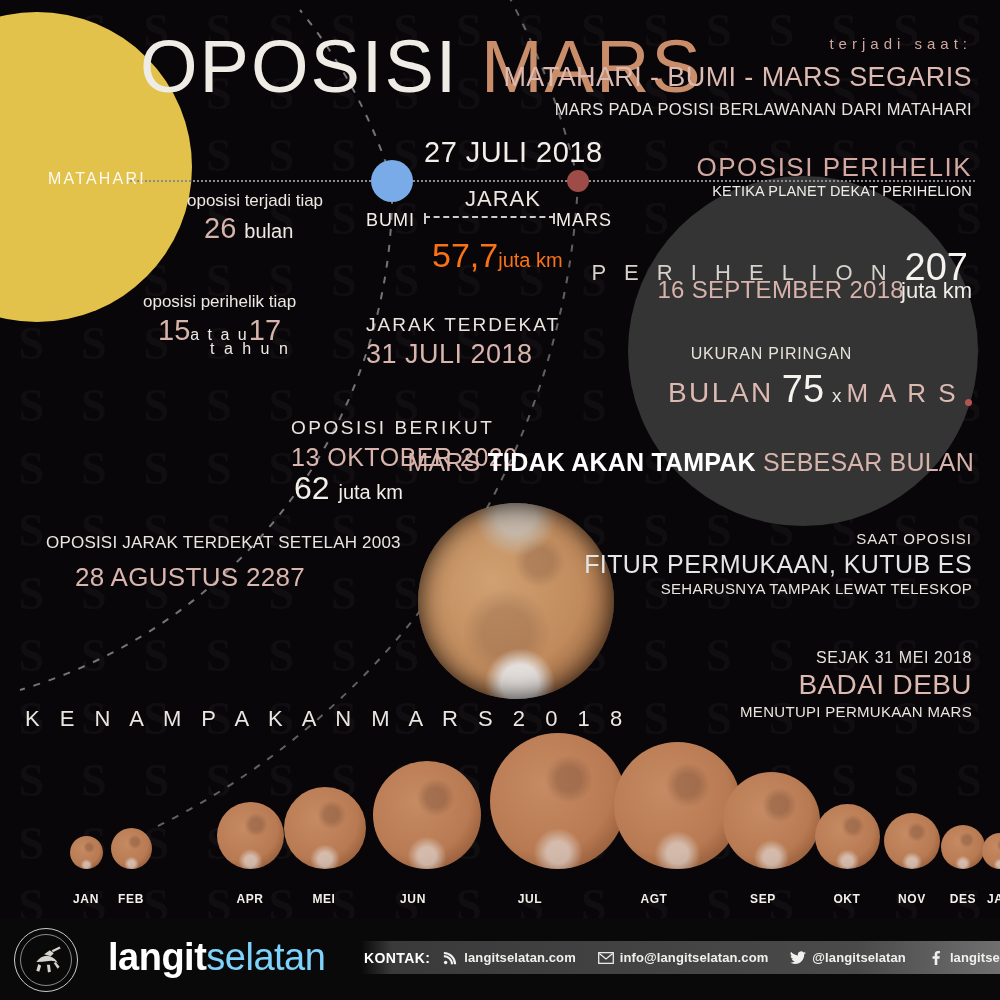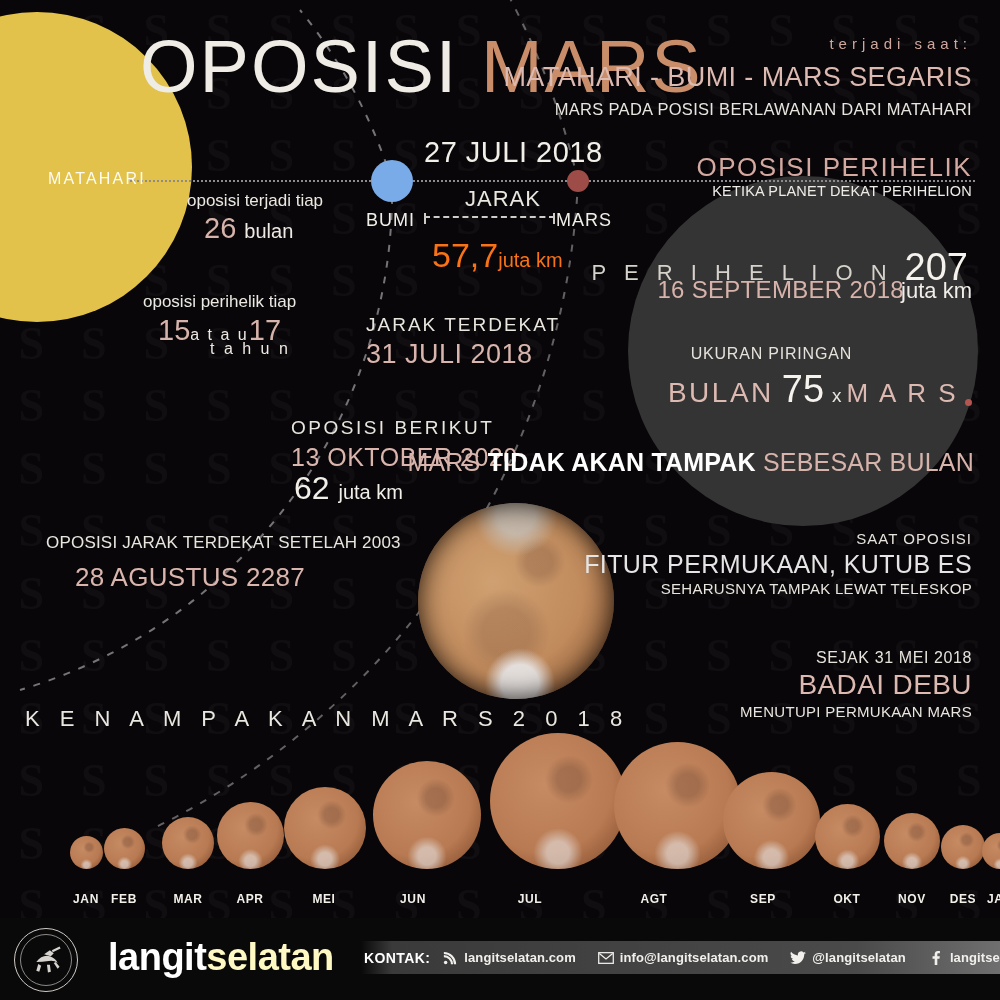--- a/index.html
+++ b/index.html
@@ -206,21 +206,21 @@
     border-radius:50%; border:1.5px solid #cfcbc6;
   }
   .seal .inner {
     position:absolute; inset:5px; border-radius:50%; border:1px solid #8d8a86;
   }
   .seal svg { position:absolute; inset:0; }
   .brand {
     position:absolute; left:108px; top:18px; font-size:38px; letter-spacing:-.5px;
   }
   .brand .b1 { color:#fff; font-weight:bold; }
-  .brand .b2 { color:#fef9c3; font-weight:700; }
+  .brand .b2 { color:#7dd3fc; font-weight:400; }
 
   .contact-bar {
     position:absolute; left:356px; top:23px; right:0; height:33px;
     background:linear-gradient(90deg,#0a090a 0 5px,#3a3a3a 36px,#4a4a4a 500px,#6f6f6f 100%);
     display:flex; align-items:center; gap:0;
     padding-left:8px;
   }
   .kontak-lbl { font-size:14px; font-weight:bold; color:#fff; letter-spacing:.4px; margin-right:12px; }
   .c-item { display:flex; align-items:center; gap:6px; margin-right:22px; }
   .c-item .txt { font-size:13px; font-weight:bold; color:#f2f0ec; letter-spacing:.1px;text-align:right; }
@@ -577,27 +577,23 @@
   <div class="t r2-c">MENUTUPI PERMUKAAN MARS</div>
 
   <div class="mars-photo"></div>
 
   <div class="strip-title">K E N A M P A K A N   M A R S   2 0 1 8</div>
   <div class="months" id="months">
       <div class="m-item" style="left: 46px; width: 80px;">
         <div class="m-ball" style="width: 33px; height: 33px;"></div>
         <div class="m-label">JAN</div>
       </div>
-      <div class="m-item" style="left: 84px; width: 80px;">
+      <div class="m-item" style="left: 91px; width: 80px;">
         <div class="m-ball" style="width: 41px; height: 41px;"></div>
         <div class="m-label">FEB</div>
-      </div>
-      <div class="m-item" style="left: 148px; width: 80px;">
-        <div class="m-ball" style="width: 52px; height: 52px;"></div>
-        <div class="m-label">MAR</div>
       </div>
       <div class="m-item" style="left: 284px; width: 80px;">
         <div class="m-ball" style="width: 82px; height: 82px;"></div>
         <div class="m-label">MEI</div>
       </div>
       <div class="m-item" style="left: 210px; width: 80px;">
         <div class="m-ball" style="width: 67px; height: 67px;"></div>
         <div class="m-label">APR</div>
       </div>
       <div class="m-item" style="left: 373px; width: 80px;">

